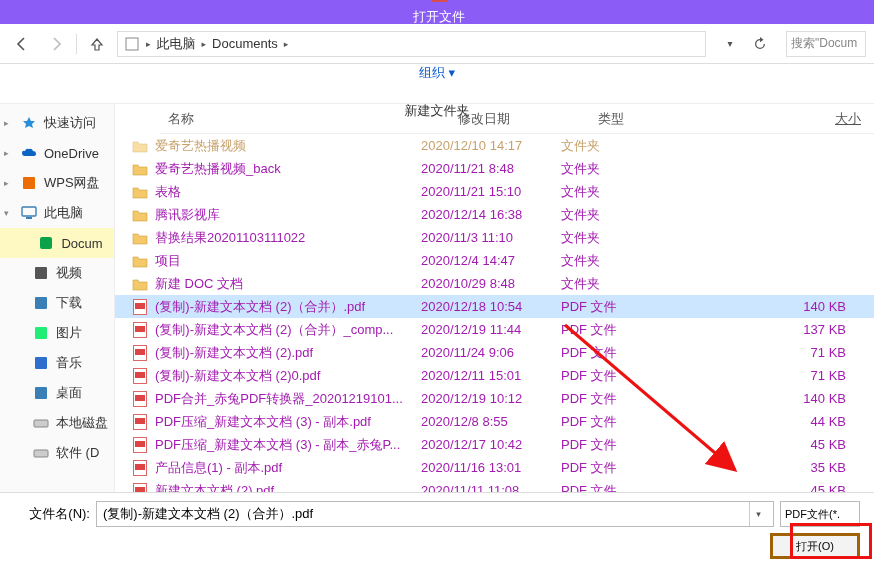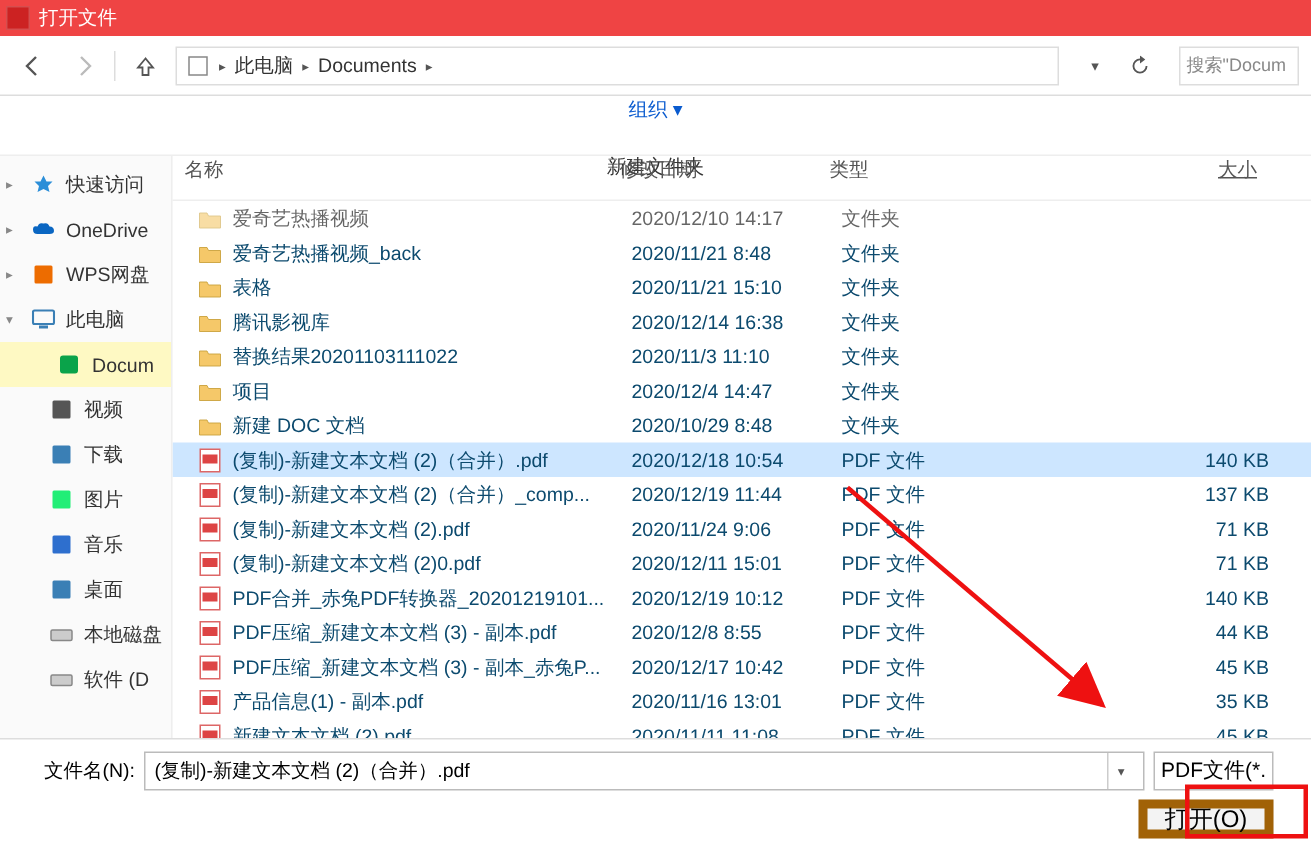--- a/index.html
+++ b/index.html
@@ -1,18 +1,18 @@
 <!DOCTYPE html>
 <html><head>
   <meta charset="utf-8">
   <style>
     * { margin: 0; padding: 0; box-sizing: border-box; font-family: "Microsoft YaHei", "Segoe UI", sans-serif; }
     body { width: 874px; height: 561px; background: #fff; font-size: 12px; overflow: hidden; position: relative; }
 
-    .titlebar { background: #ef4444; color: #fff; height: 24px; display: flex; align-items: center; padding-left: 4px; gap: 6px; }
+    .titlebar { background: #8b5cf6; color: #fff; height: 24px; display: flex; align-items: center; padding-left: 4px; gap: 6px; flex-direction: column; }
     .titlebar .appicon { width: 16px; height: 16px; background: #c22; border: 1px solid #fff3; display:inline-block; }
     .titlebar .title { font-size: 13px; }
 
     .navbar { height: 40px; border-bottom: 1px solid #ddd; display: flex; align-items: center; padding: 0 8px; gap: 6px; }
     .navbtn { width: 28px; height: 28px; display: flex; align-items: center; justify-content: center; color: #666; border-radius: 2px; }
     .navbtn.disabled { color: #bbb; }
     .sep { width: 1px; height: 20px; background: #ddd; }
     .breadcrumb { flex: 1; display: flex; align-items: center; gap: 4px; padding: 0 6px; border: 1px solid #ddd; height: 26px; background: #fff; font-size: 13px; color: #333; }
     .bc-icon { width: 16px; height: 16px; display: inline-flex; align-items: center; justify-content: center; }
     .bc-chev { color: #555; font-size: 9px; padding: 0 2px; }
@@ -24,47 +24,47 @@
     .toolbar .txt { color: #333; }
 
     .main { display: flex; height: 388px; }
     .sidebar { width: 115px; border-right: 1px solid #eee; overflow: hidden; padding-top: 4px; background:#fafafa; }
     .sb-item { display: flex; align-items: center; height: 30px; padding: 0 6px 0 16px; gap: 6px; font-size: 13px; color: #333; white-space: nowrap; overflow: hidden; }
     .sb-item .exp { width: 10px; color: #888; font-size: 9px; display:inline-block; margin-left:-12px; }
     .sb-item .icon { width: 18px; height: 18px; display: inline-flex; align-items: center; justify-content: center; }
     .sb-item.active { background: #fef9c3; justify-content: center; }
     .sb-sub { padding-left: 32px; }
     .listarea { flex: 1; display: flex; flex-direction: column; }
-    .headers { display: flex; height: 30px; align-items: flex-start; border-bottom: 1px solid #eee; font-size: 13px; color: #555; padding-left: 8px; }
+    .headers { display: flex; height: 30px; align-items: center; border-bottom: 1px solid #eee; font-size: 13px; color: #555; padding-left: 8px; margin-left: 45px; }
     .col-name { width: 290px; }
     .col-date { width: 140px; }
     .col-type { width: 120px; }
-    .col-size { flex: 1; text-align: right; padding-right: 36px; text-decoration: underline; }
+    .col-size { flex: 1; text-align: right; padding-right: 13px; text-decoration: underline; }
     .rows { flex: 1; overflow: hidden; }
-    .row { display: flex; align-items: center; height: 23px; padding-left: 16px; font-size: 13px; color: #0c4a6e; }
-    .row.cut { opacity: 0.6; color:#000000; }
+    .row { display: flex; align-items: center; height: 23px; padding-left: 16px; font-size: 13px; color: #a21caf; }
+    .row.cut { opacity: 0.6; color:#a16207; }
     .row.selected { background: #cde6ff; }
     .row .ficon { width: 18px; height: 16px; display: inline-flex; align-items: center; justify-content: center; margin-right: 6px; }
     .row .fname { width: 266px; white-space: nowrap; overflow: hidden; text-overflow: ellipsis; }
     .row .fdate { width: 140px; }
     .row .ftype { width: 120px; }
     .row .fsize { flex: 1; text-align: right; padding-right: 28px; }
 
     .folder-svg { fill: #f5c869; stroke: #caa23c; stroke-width: 0.6; }
     .pdf-ico { width: 14px; height: 16px; background: linear-gradient(#fff,#fff); border:1px solid #d66; position:relative; }
     .pdf-ico::before { content: ''; position:absolute; top:3px; left:1px; right:1px; height:6px; background:#d44; }
 
-    .bottombar { height: 68px; border-top: 1px solid #ddd; display: flex; flex-direction: column; gap: 6px; padding: 8px 25px 4px 10px; }
+    .bottombar { height: 68px; border-top: 1px solid #ddd; display: flex; flex-direction: column; gap: 6px; padding: 8px 14px 4px 10px; }
     .fn-row { display: flex; align-items: center; gap: 6px; }
     .fn-label { width: 80px; text-align: right; font-size: 13px; }
     .fn-input { flex: 1; height: 26px; border: 1px solid #bbb; background: #fff; padding: 0 6px; display: flex; align-items: center; font-size: 13px; position: relative; }
     .fn-input .dd { width: 18px; height: 24px; border-left:1px solid #ccc; display:flex; align-items:center; justify-content:center; color:#555; font-size:9px; }
-    .filterbox { width: 80px; height: 26px; border: 1px solid #bbb; background: #fff; padding: 0 4px; display: flex; align-items: center; font-size: 14px; overflow: hidden; }
+    .filterbox { width: 80px; height: 26px; border: 1px solid #bbb; background: #fff; padding: 0 4px; display: flex; align-items: center; font-size: 11px; overflow: hidden; }
     .open-row { display: flex; justify-content: flex-end; }
-    .open-btn { width: 90px; height: 26px; border: 6px solid #a16207; background: #f3f3f3; display: flex; align-items: center; justify-content: center; font-size: 16px; }
+    .open-btn { width: 90px; height: 26px; border: 3px solid #a16207; background: #f3f3f3; display: flex; align-items: center; justify-content: center; font-size: 11px; }
     .red-box { position: absolute; border: 3px solid #e11; pointer-events: none; }
     .arrow-svg { position: absolute; pointer-events: none; }
   </style>
 </head>
 <body>
 
 <div class="titlebar">
   <span class="appicon"></span>
   <span class="title">打开文件</span>
 </div>

